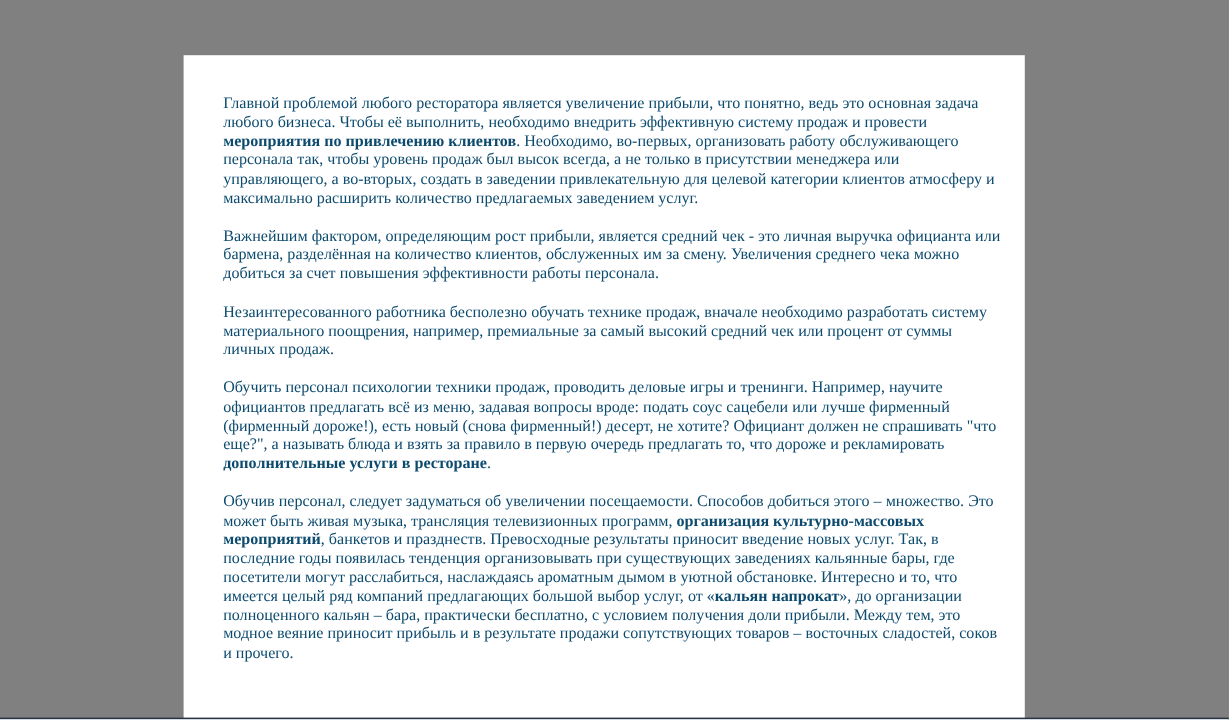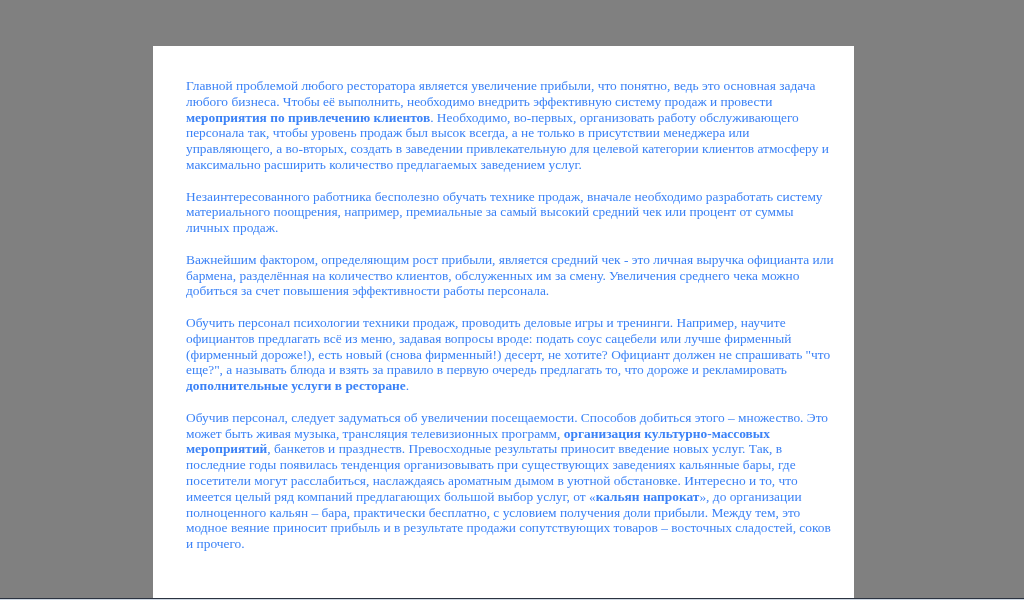--- a/index.html
+++ b/index.html
@@ -25,21 +25,21 @@
       background: #ffffff;
     }
     .content {
       position: absolute;
       left: 33px;
       top: 32px;
       width: 650px;
       font-family: "Liberation Serif", serif;
       font-size: 13.4px;
       line-height: 15.8px;
-      color: #3b82f6;
+      color: #0c4a6e;
     }
     .content p {
       margin: 0 0 15.8px 0;
     }
     .content b {
       font-weight: bold;
     }
     .bottom-strip {
       position: absolute;
       left: 0;
@@ -51,23 +51,23 @@
   </style>
 </head>
 <body>
 
 <div class="viewer">
   <div class="page">
     <div class="content">
 
       <p><span>Главной проблемой любого ресторатора является увеличение прибыли, что понятно, ведь это основная задача любого бизнеса. Чтобы её выполнить, необходимо внедрить эффективную систему продаж и провести </span><b>мероприятия по привлечению клиентов</b><span>. Необходимо, во-первых, организовать работу обслуживающего персонала так, чтобы уровень продаж был высок всегда, а не только в присутствии менеджера или управляющего, а во-вторых, создать в заведении привлекательную для целевой категории клиентов атмосферу и максимально расширить количество предлагаемых заведением услуг.</span></p>
 
+      <p><span>Важнейшим фактором, определяющим рост прибыли, является средний чек - это личная выручка официанта или бармена, разделённая на количество клиентов, обслуженных им за смену. Увеличения среднего чека можно добиться за счет повышения эффективности работы персонала.</span></p>
+
       <p><span>Незаинтересованного работника бесполезно обучать технике продаж, вначале необходимо разработать систему материального поощрения, например, премиальные за самый высокий средний чек или процент от суммы личных продаж.</span></p>
-
-      <p><span>Важнейшим фактором, определяющим рост прибыли, является средний чек - это личная выручка официанта или бармена, разделённая на количество клиентов, обслуженных им за смену. Увеличения среднего чека можно добиться за счет повышения эффективности работы персонала.</span></p>
 
       <p><span>Обучить персонал психологии техники продаж, проводить деловые игры и тренинги. Например, научите официантов предлагать всё из меню, задавая вопросы вроде: подать соус сацебели или лучше фирменный (фирменный дороже!), есть новый (снова фирменный!) десерт, не хотите? Официант должен не спрашивать "что еще?", а называть блюда и взять за правило в первую очередь предлагать то, что дороже и рекламировать </span><b>дополнительные услуги в ресторане</b><span>.</span></p>
 
       <p><span>Обучив персонал, следует задуматься об увеличении посещаемости. Способов добиться этого – множество. Это может быть живая музыка, трансляция телевизионных программ, </span><b>организация культурно-массовых мероприятий</b><span>, банкетов и празднеств. Превосходные результаты приносит введение новых услуг. Так, в последние годы появилась тенденция организовывать при существующих заведениях кальянные бары, где посетители могут расслабиться, наслаждаясь ароматным дымом в уютной обстановке. Интересно и то, что имеется целый ряд компаний предлагающих большой выбор услуг, от «</span><b>кальян напрокат</b><span>», до организации полноценного кальян – бара, практически бесплатно, с условием получения доли прибыли. Между тем, это модное веяние приносит прибыль и в результате продажи сопутствующих товаров – восточных сладостей, соков и прочего.</span></p>
 
     </div>
   </div>
   <div class="bottom-strip"></div>
 </div>
 

